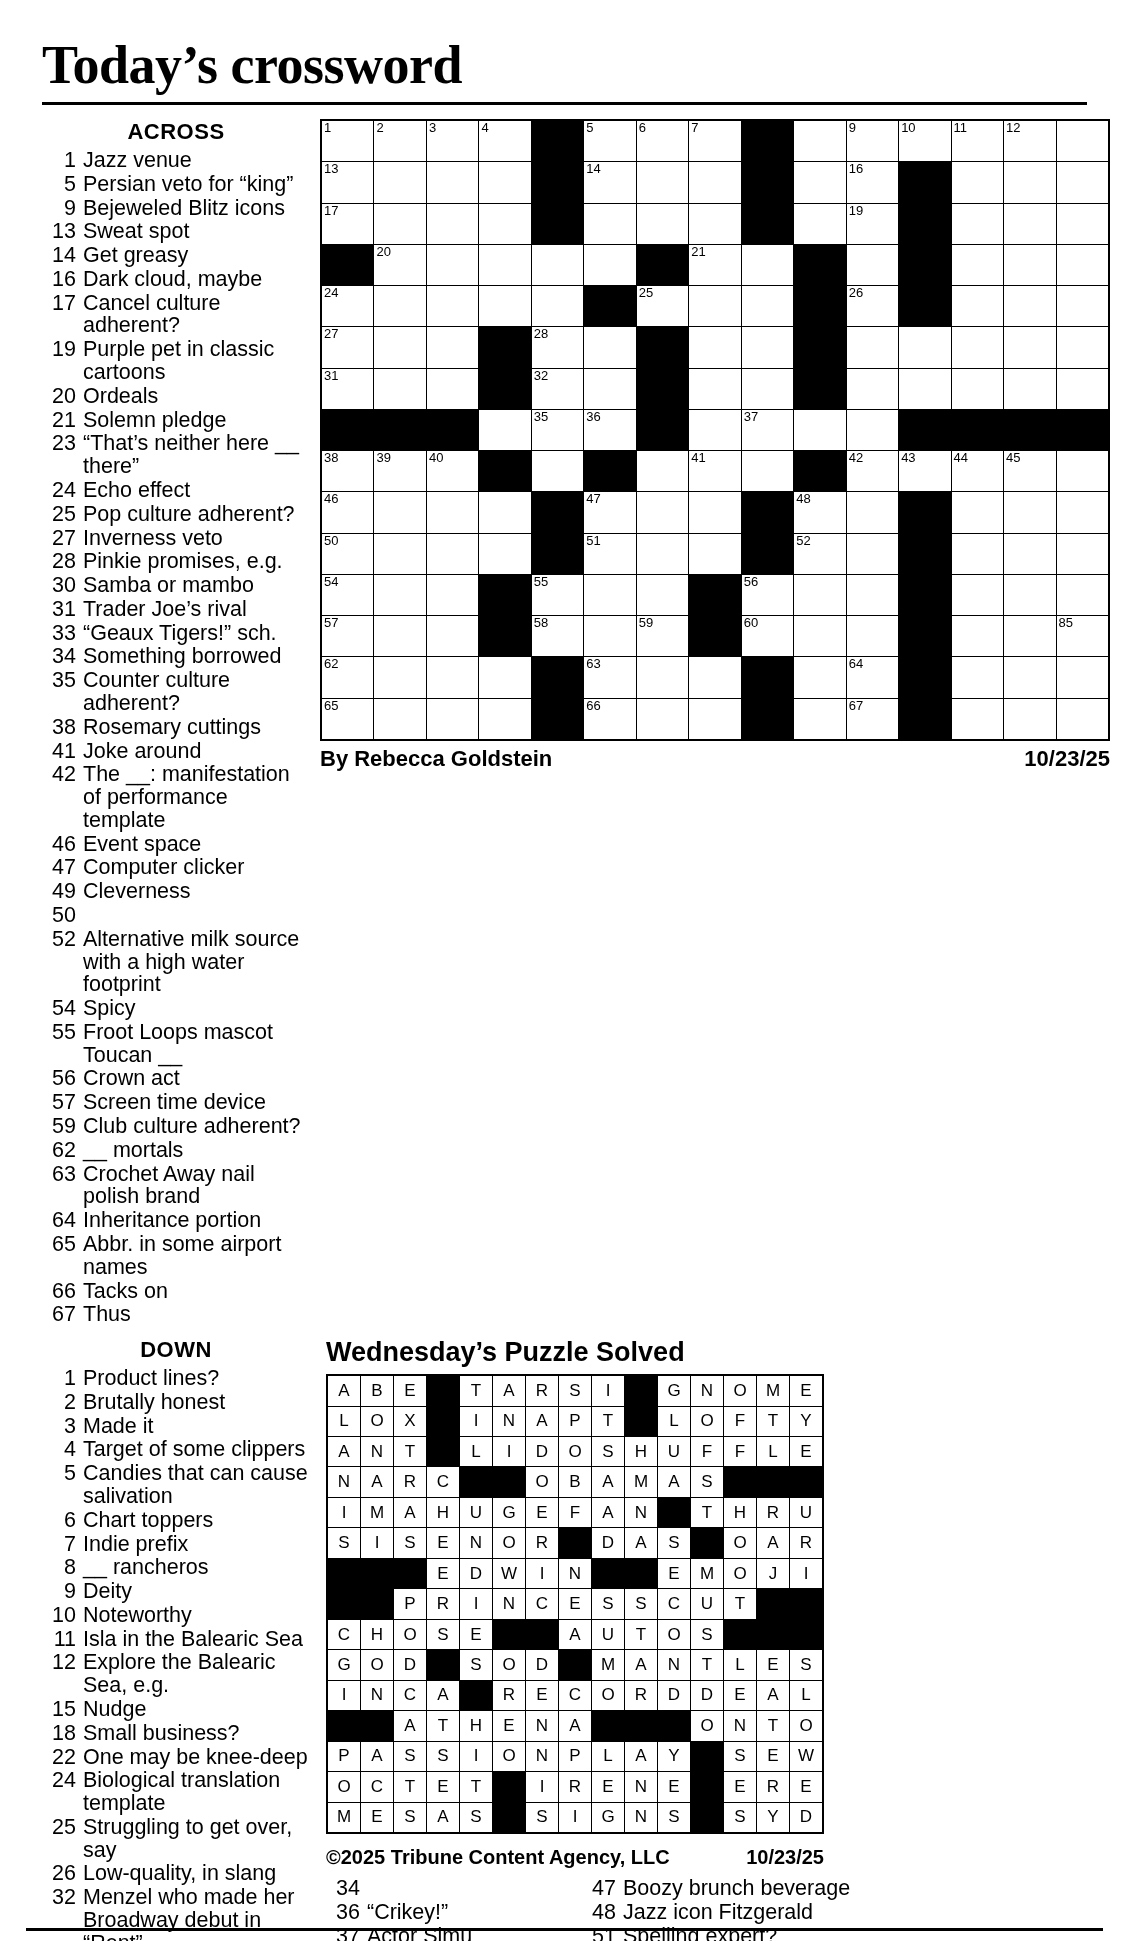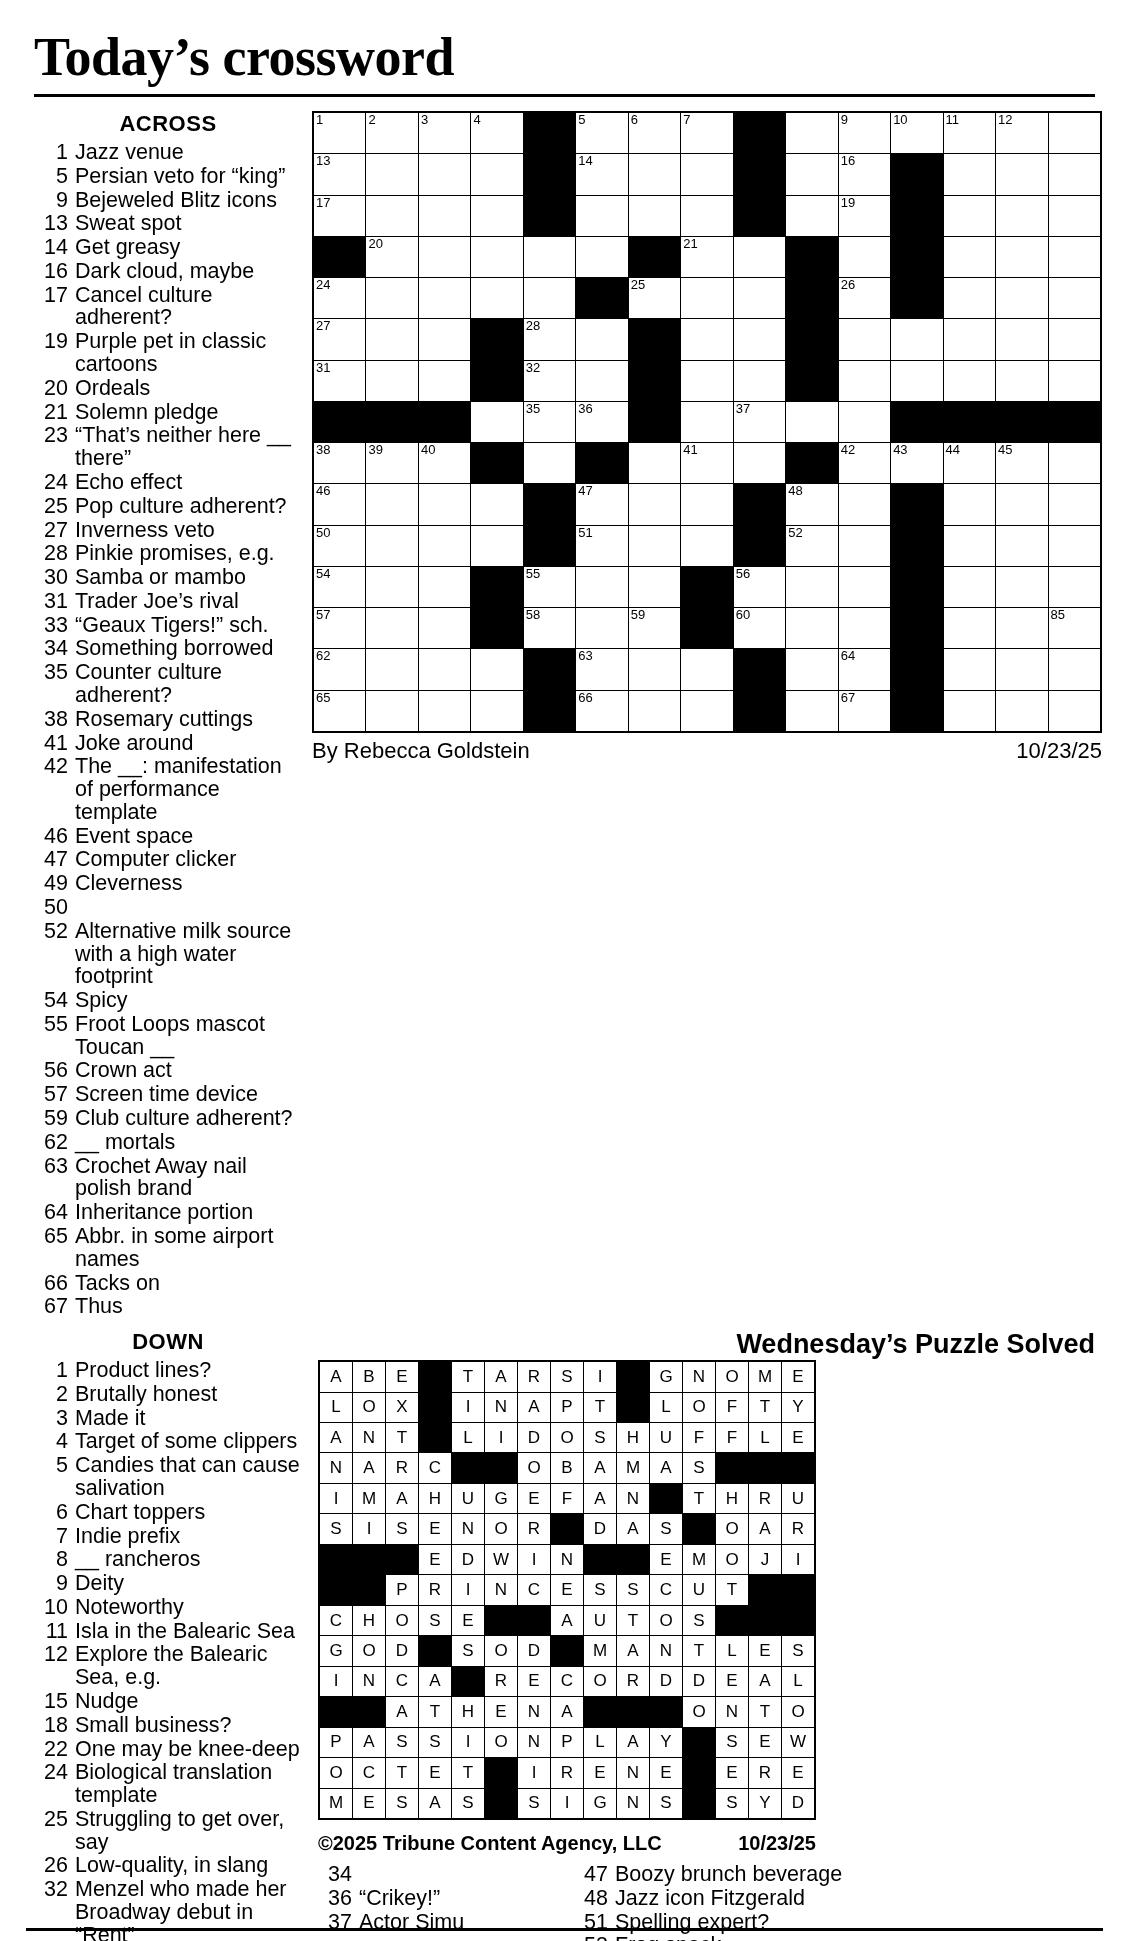--- a/index.html
+++ b/index.html
@@ -4,21 +4,21 @@
 <style>
   html, body { margin:0; padding:0; }
   body {
     width:1129px; height:1941px;
     background:#ffffff;
     font-family:"Liberation Sans", sans-serif;
     color:#000;
     position:relative;
     overflow:hidden;
   }
-  .page { position:relative; width:1129px; height:1941px; padding:8px; box-sizing:border-box; }
+  .page { position:relative; width:1129px; height:1941px; padding:16px; box-sizing:border-box; }
 
   
   .title {
     font-family:"Liberation Serif", serif;
     font-weight:bold;
     font-size:54px;
     letter-spacing:-0.5px;
     padding:18px 0 6px 26px;
   }
   .rule-top { height:3px; background:#000; margin:0 26px 0 26px; }
@@ -70,31 +70,31 @@
     position:absolute;
     top:0px; left:2px;
     font-size:13px;
     line-height:13px;
     font-family:"Liberation Sans", sans-serif;
   }
 
   .byline-row {
     display:flex; justify-content:space-between;
     width:790px;
-    font-weight:normal; font-size:22px;
+    font-weight:bold; font-size:22px;
     margin-top:5px;
   }
 
   
   .mid-wrap { display:flex; padding:10px 26px 0 26px; box-sizing:border-box; }
   .col-down { width:268px; flex:0 0 268px; }
   .col-solved { flex:1 1 auto; padding-left:16px; }
 
   .solved-head {
-    font-weight:bold; font-size:27px; text-align:right; 
+    font-weight:bold; font-size:27px; text-align:left; margin-bottom:6px;
     font-family:"Liberation Sans", sans-serif;
   }
   .sgrid {
     display:grid;
     grid-template-columns:repeat(15, 1fr);
     width:498px;
     height:460px;
     border:2px solid #000;
     box-sizing:border-box;
     background:#000;

